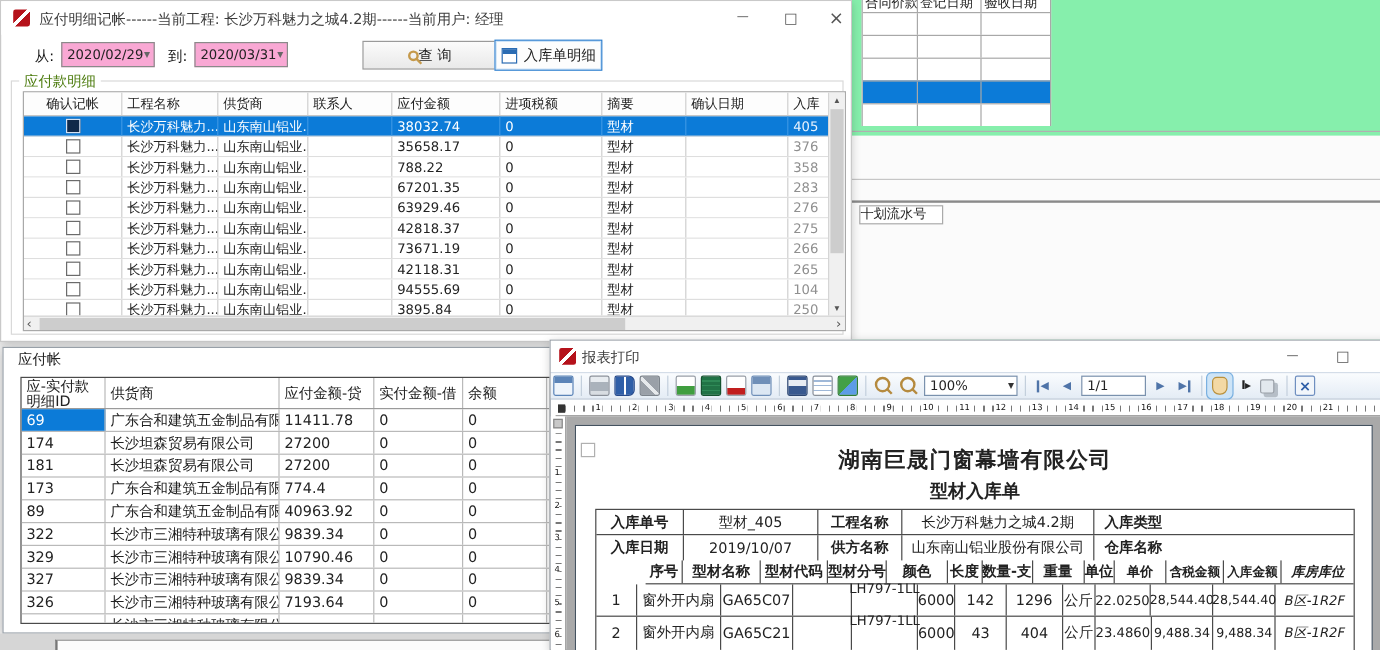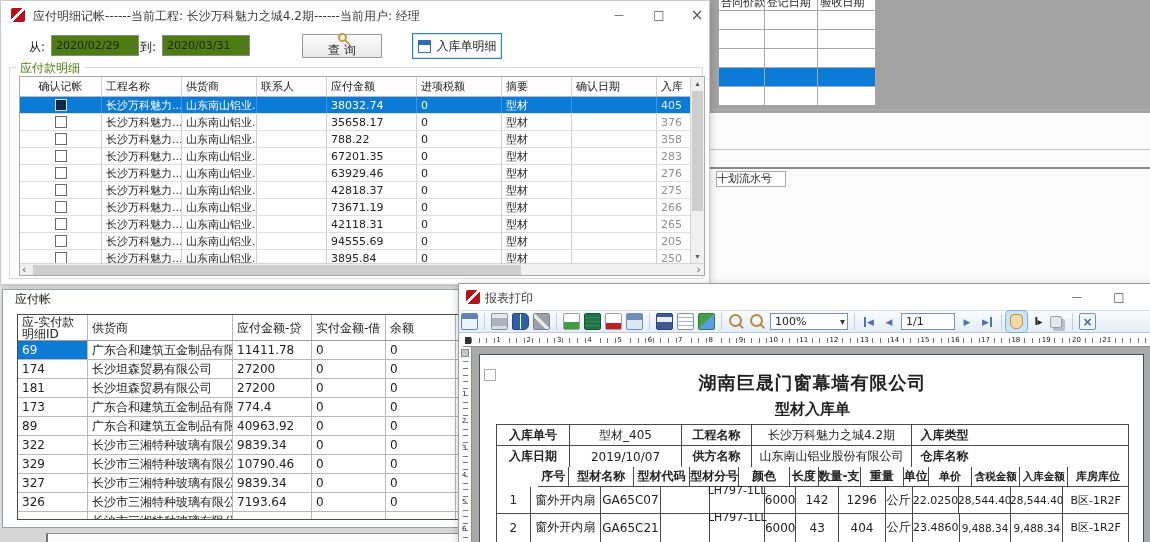--- a/index.html
+++ b/index.html
@@ -1,21 +1,21 @@
 <!DOCTYPE html>
 <html><head>
 <meta charset="utf-8">
 <style>
   html,body{margin:0;padding:0;background:#e8e8e8;}
   *{box-sizing:border-box;}
   .screen{position:relative;width:1150px;height:542px;overflow:hidden;background:#f0f0f0;
           font-family:"DejaVu Sans","Liberation Sans",sans-serif;color:#222;font-size:12px;}
 
   
-  .bg-right{position:absolute;left:706px;top:0;width:444px;height:325px;background:#a3a3a3;border-left:2px solid #9aa0a8;}
+  .bg-right{position:absolute;left:706px;top:0;width:444px;height:325px;background:#86efac;border-left:2px solid #9aa0a8;}
   .bg-white{position:absolute;left:0;top:113px;width:444px;height:170px;background:#fbfbfb;}
   .bg-l1{position:absolute;left:0;top:109px;width:444px;height:1px;background:#b0b0b0;}
   .bg-l2{position:absolute;left:0;top:149px;width:444px;height:1px;background:#c6c6c6;}
   .bg-l3{position:absolute;left:0;top:167px;width:444px;height:2px;background:#8a8a8a;}
   .bg-serial{position:absolute;left:8px;top:171px;width:70px;height:16px;background:#fff;border:1px solid #aaa;
              font-size:11px;line-height:14px;overflow:hidden;white-space:nowrap;}
   .bg-table{position:absolute;left:10px;top:0;width:158px;height:105px;background:#fff;
             border-left:1px solid #a8a8a8;border-right:1px solid #a8a8a8;overflow:hidden;}
   .bg-head{display:flex;height:10px;overflow:hidden;}
   .bg-head .bc{font-size:11px;line-height:13px;margin-top:-4px;}
@@ -33,25 +33,25 @@
   .wbtn{position:absolute;top:3px;width:28px;height:21px;display:flex;align-items:center;justify-content:center;color:#555;}
   .g-min::after{content:"\2014";font-size:10px;}
   .g-max::after{content:"\25A1";font-size:12px;}
   .g-close::after{content:"\00D7";font-size:15px;}
 
   
   .win1{left:0;top:0;width:710px;height:285px;}
   .win1 .appico{left:10px;top:7px;} .win1 .wtitle{left:32px;top:7px;}
   .w1-min{left:604px;} .w1-max{left:644px;} .w1-close{left:682px;}
   .flbl{position:absolute;font-size:12px;color:#111;}
-  .combo{position:absolute;top:34px;width:88px;height:21px;background:#4d7c0f;border:1px solid #8a8a8a;
+  .combo{position:absolute;top:34px;width:78px;height:21px;background:#f9a8d4;border:1px solid #8a8a8a;
          font-size:11px;line-height:19px;padding:0 14px 0 4px;white-space:nowrap;}
   .combo::after{content:"\25BE";position:absolute;right:3px;top:0;color:#666;font-size:10px;line-height:19px;}
-  .btn-query{position:absolute;left:301px;top:33px;width:80px;height:24px;border:1px solid #9a9a9a;
-             background:linear-gradient(#fbfbfb,#e9e9e9);display:flex;align-items:center;justify-content:center;gap:0;font-size:12px;flex-direction:column;}
+  .btn-query{position:absolute;left:301px;top:33px;width:112px;height:24px;border:1px solid #9a9a9a;
+             background:linear-gradient(#fbfbfb,#e9e9e9);display:flex;align-items:center;justify-content:center;gap:0;font-size:12px;}
   .mag{width:9px;height:9px;border:2px solid #c59a4c;border-radius:50%;position:relative;flex:0 0 auto;}
   .mag::after{content:"";position:absolute;width:6px;height:2px;background:#c59a4c;transform:rotate(45deg);right:-5px;bottom:-3px;}
   .btn-inbound{position:absolute;left:411px;top:32px;width:90px;height:26px;border:1px solid #2f80d0;background:#fdfdfd;
                box-shadow:inset 0 0 0 1px #cfe4f7;display:flex;align-items:center;justify-content:center;gap:6px;font-size:12px;}
   .winico{width:13px;height:13px;border:1px solid #2b6cb3;background:linear-gradient(#2b6cb3 0 4px,#fff 4px);flex:0 0 auto;}
   .groupbox{position:absolute;border:1px solid #d9d9d9;}
   .glabel{position:absolute;left:6px;top:-8px;background:#fff;padding:0 4px;font-size:12px;color:#4d7c0f;white-space:nowrap;}
   .group1{left:8px;top:66px;width:694px;height:212px;}
   .t1wrap{position:absolute;left:9px;top:8px;width:686px;height:200px;border:1px solid #a9a9a9;background:#fff;overflow:hidden;}
   .t1main{display:flex;height:186px;}
@@ -147,21 +147,21 @@
   .rrow{display:flex;border-bottom:1px solid #4a4a4a;}
   .rrow:last-child{border-bottom:none;}
   .rc{border-right:1px solid #4a4a4a;display:flex;align-items:center;justify-content:center;overflow:visible;white-space:nowrap;font-size:12px;}
   .rc:last-child{border-right:none;}
   .irow{height:21px;} .hrow{height:20px;margin-left:41px;} .drow{height:27px;} .erow{height:14px;}
   .rlab{font-weight:bold;}
   .hrow .rc{font-weight:bold;}
   .ic0{width:73px;} .ic1{width:112px;} .ic2{width:70px;} .ic3{width:160px;} .ic4{width:65px;} .ic5{width:153px;}
   .m0{width:34px;} .m1{width:70px;} .m2{width:61px;} .m3{width:49px;} .m4{width:55px;} .m5{width:31px;}
   .m6{width:43px;text-align:center;} .m7{width:47px;} .m8{width:27px;} .m9{width:47px;font-size:11px;}
-  .m10{width:52px;font-size:10.5px;} .m11{width:52px;font-size:10.5px;} .m12{width:65px;font-size:11px;}
+  .m10{width:52px;font-size:10.5px;} .m11{width:52px;font-size:10.5px;} .m12{width:65px;font-size:11px;font-style:italic;}
   .colorval{display:inline-block;transform:translateY(-10px);font-size:11px;}
 </style>
 </head>
 <body>
 
 <div class="screen">
 
   <div class="bg-right">
     <div class="bg-table">
       <div class="bg-head">
@@ -357,21 +357,21 @@
                   <div class="td c0">
                     <span class="cb"></span>
                   </div>
                   <div class="td c1">长沙万科魅力...</div>
                   <div class="td c2">山东南山铝业...</div>
                   <div class="td c3"></div>
                   <div class="td c4">94555.69</div>
                   <div class="td c5">0</div>
                   <div class="td c6">型材</div>
                   <div class="td c7"></div>
-                  <div class="td c8">205</div>
+                  <div class="td c8">104</div>
                 </div>
 
                 <div class="t1r">
                   <div class="td c0">
                     <span class="cb"></span>
                   </div>
                   <div class="td c1">长沙万科魅力...</div>
                   <div class="td c2">山东南山铝业...</div>
                   <div class="td c3"></div>
                   <div class="td c4">3895.84</div>

